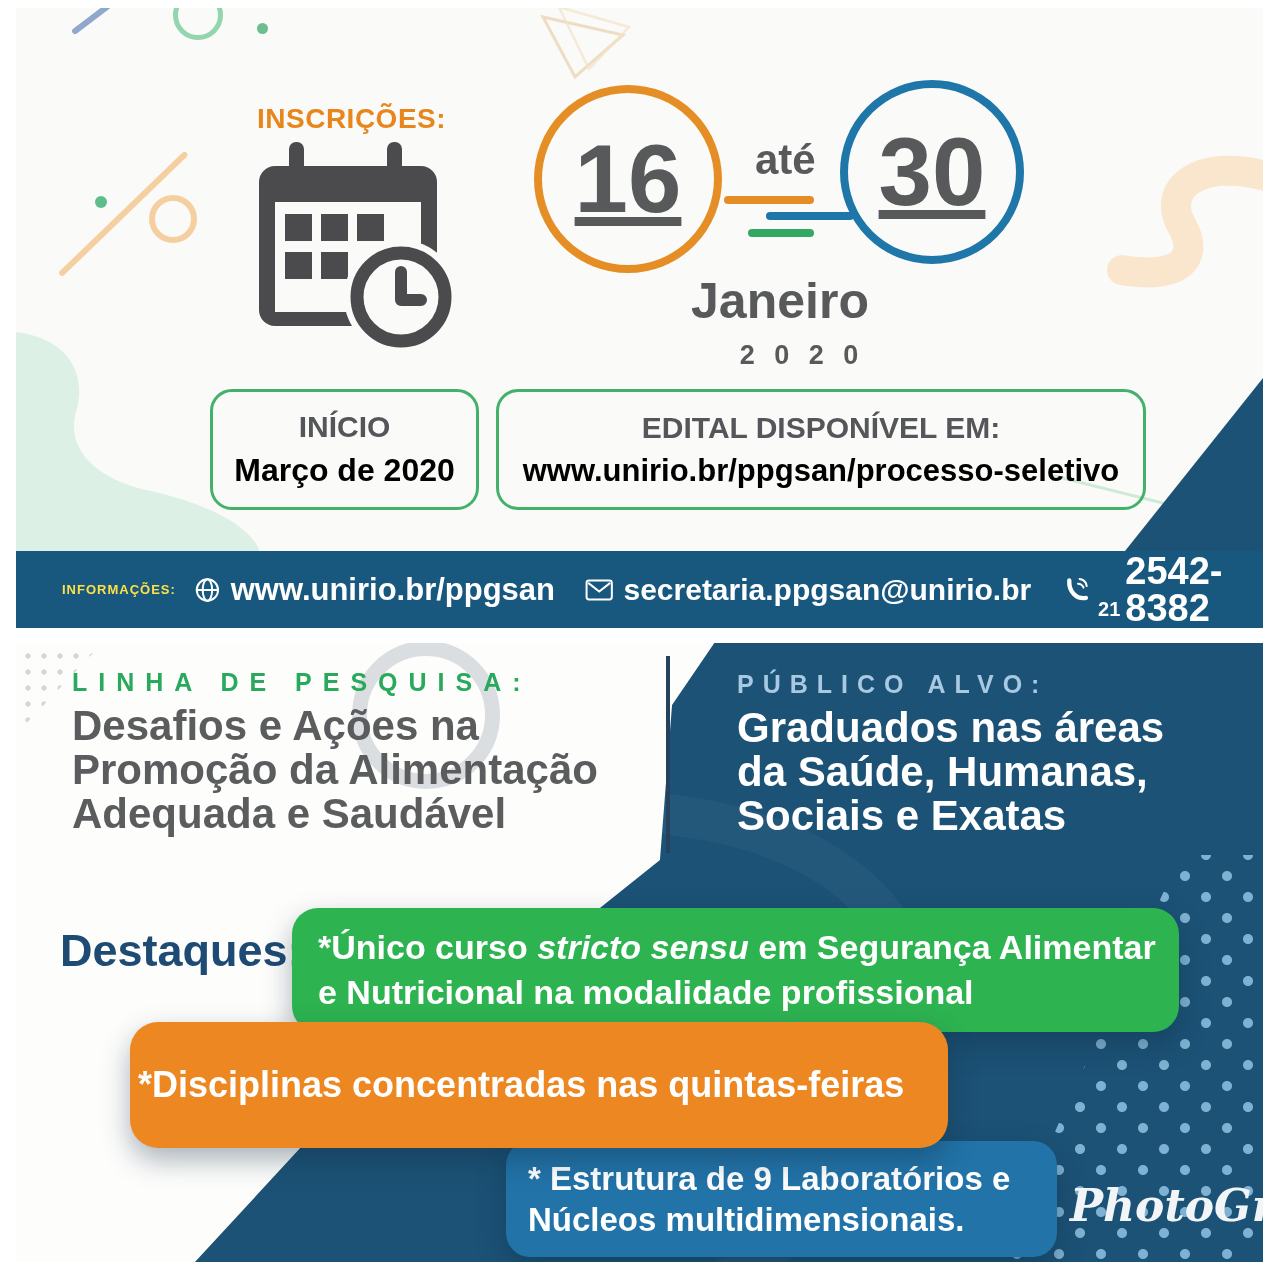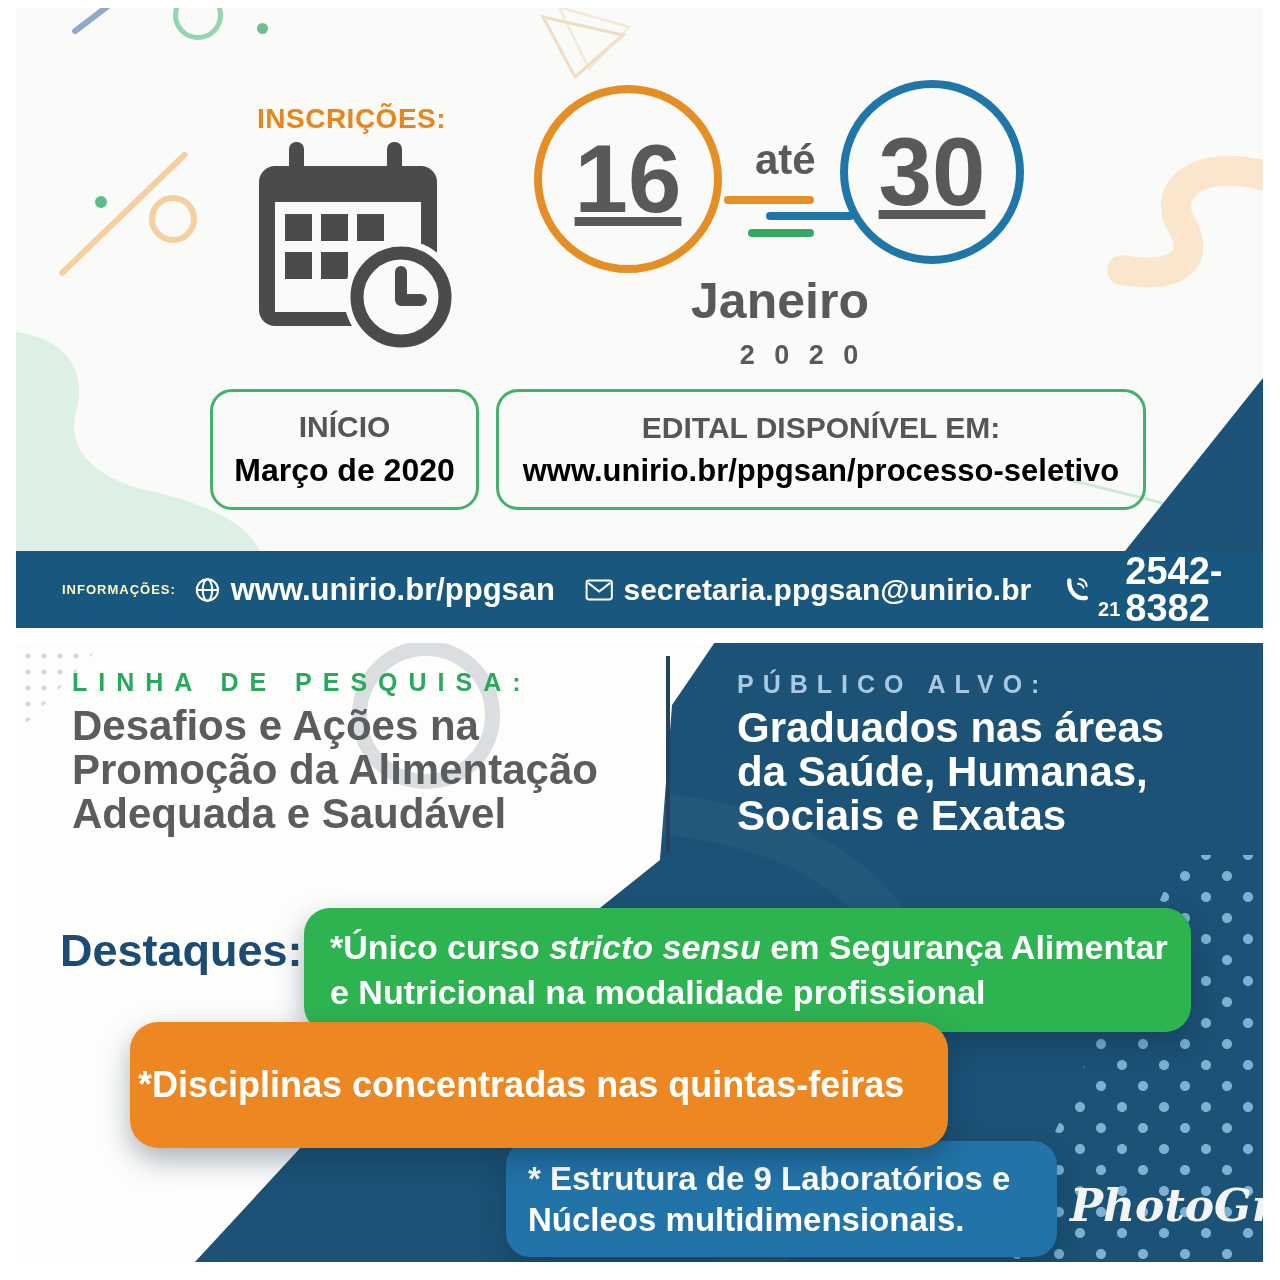--- a/index.html
+++ b/index.html
@@ -47,21 +47,21 @@
   .b-inicio { left:210px; top:389px; width:269px; height:121px; }
   .b-edital { left:496px; top:389px; width:650px; height:121px; }
   .gbox-title { font-size:30px; font-weight:bold; color:#55565A; }
   .gbox-sub { font-size:32px; font-weight:bold; color:#000000; white-space:nowrap; }
   .b-edital .gbox-sub { font-size:31px; }
 
   .navy-tri { left:1125px; top:378px; width:138px; height:173px; background:#1C5276; clip-path:polygon(100% 0,100% 100%,0 100%); z-index:3; }
 
   
   .info-bar { left:16px; top:551px; width:1247px; height:77px; background:#19587E; z-index:4; display:flex; align-items:center; padding-left:46px; color:#ffffff; }
-  .info-label { font-size:13px; font-weight:bold; letter-spacing:1px; color:#fef9c3; }
+  .info-label { font-size:13px; font-weight:bold; letter-spacing:1px; color:#fde047; }
   .info-site { font-size:31px; font-weight:bold; margin-left:10px; }
   .info-email { font-size:30px; font-weight:bold; margin-left:10px; }
   .ml18 { margin-left:18px; } .ml30 { margin-left:30px; } .ml32 { margin-left:32px; }
   .phone-group { display:flex; align-items:flex-end; margin-left:8px; }
   .phone-area { font-size:20px; font-weight:bold; margin-bottom:5px; }
   .phone-num { font-size:38px; font-weight:bold; line-height:.95; margin-left:5px; }
 
   
   .dotgrid { left:20px; top:648px; width:78px; height:82px; opacity:.8; z-index:2;
     background-image:radial-gradient(circle, #C9CDD1 2.2px, transparent 3px);
@@ -76,21 +76,21 @@
     clip-path:polygon(69% 0, 100% 0, 100% 100%, 0 100%); }
   .divider { left:666px; top:656px; width:4px; height:197px; background:#26415E; z-index:5; }
 
   .linha-label { left:72px; top:668px; font-size:25px; font-weight:bold; letter-spacing:11px; color:#29A95C; z-index:5; }
   .desafios { left:72px; top:704px; font-size:42px; font-weight:bold; line-height:44px; color:#5B5C5E; z-index:5; }
   .publico-label { left:737px; top:670px; font-size:25px; font-weight:bold; letter-spacing:9px; color:#A8C9E1; z-index:5; }
   .graduados { left:737px; top:706px; font-size:42px; font-weight:bold; line-height:44px; color:#ffffff; z-index:5; }
   .destaques { left:60px; top:925px; font-size:45px; font-weight:bold; color:#1D4B74; z-index:5; }
 
   .hl-box { border-radius:26px; color:#ffffff; font-weight:bold; display:flex; flex-direction:column; justify-content:center; box-shadow:0 12px 28px rgba(15,40,60,.35); }
-  .hl-green { left:304px; top:908px; width:887px; height:124px; background:#2EB351; padding-left:26px; font-size:34px; line-height:45px; z-index:6; }
+  .hl-green { left:292px; top:908px; width:887px; height:124px; background:#2EB351; padding-left:26px; font-size:34px; line-height:45px; z-index:6; }
   .hl-orange { left:130px; top:1022px; width:818px; height:126px; background:#EC8722; padding-left:8px; font-size:36px; z-index:8; border-radius:28px; }
   .hl-blue { left:506px; top:1141px; width:551px; height:116px; background:#2273A8; padding-left:22px; font-size:33px; line-height:41px; z-index:7; border-radius:24px; }
   .hl-line { white-space:nowrap; }
   .italic { font-style:italic; }
 
   .watermark { left:1070px; top:1180px; font-family:"DejaVu Serif", serif; font-style:italic; font-weight:bold; font-size:44px; color:#F2F5F7; z-index:9; }
 
   
   .strip { background:#ffffff; z-index:40; }
   .s-top { left:0; top:0; width:1280px; height:8px; }

